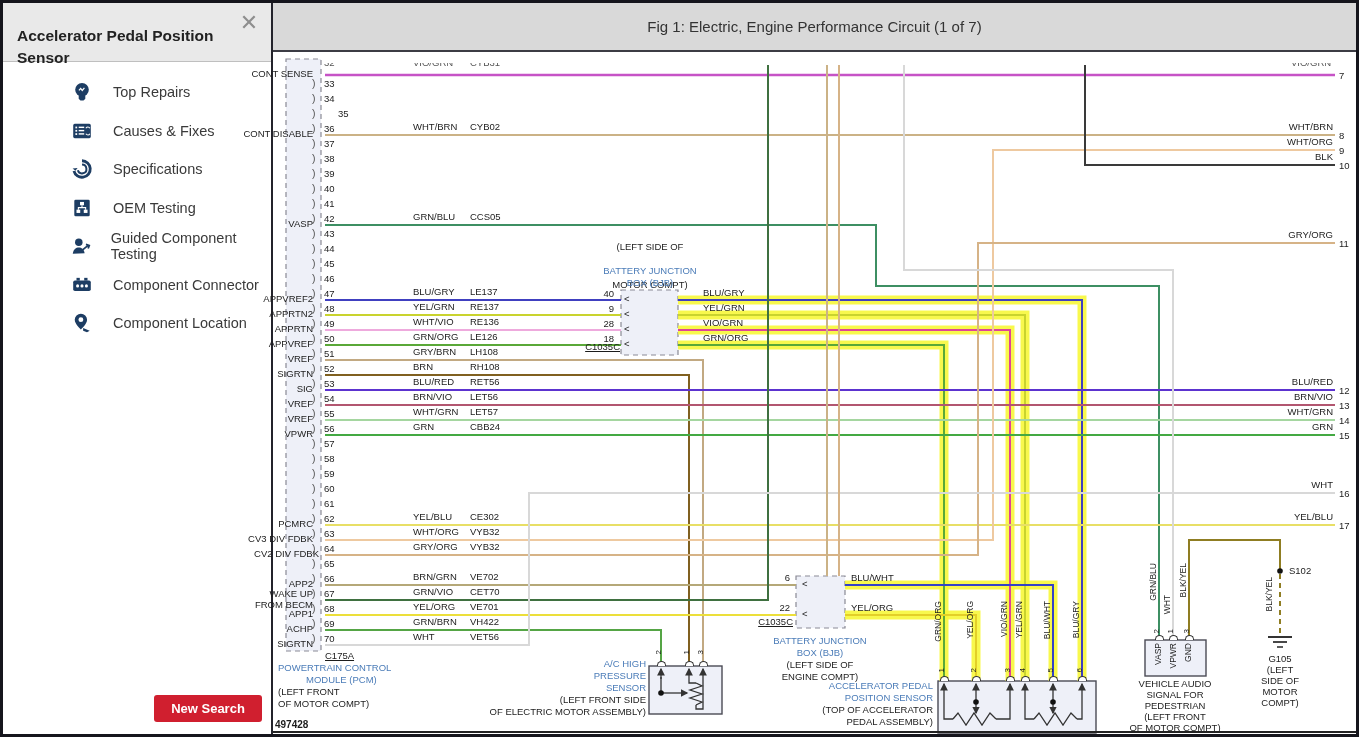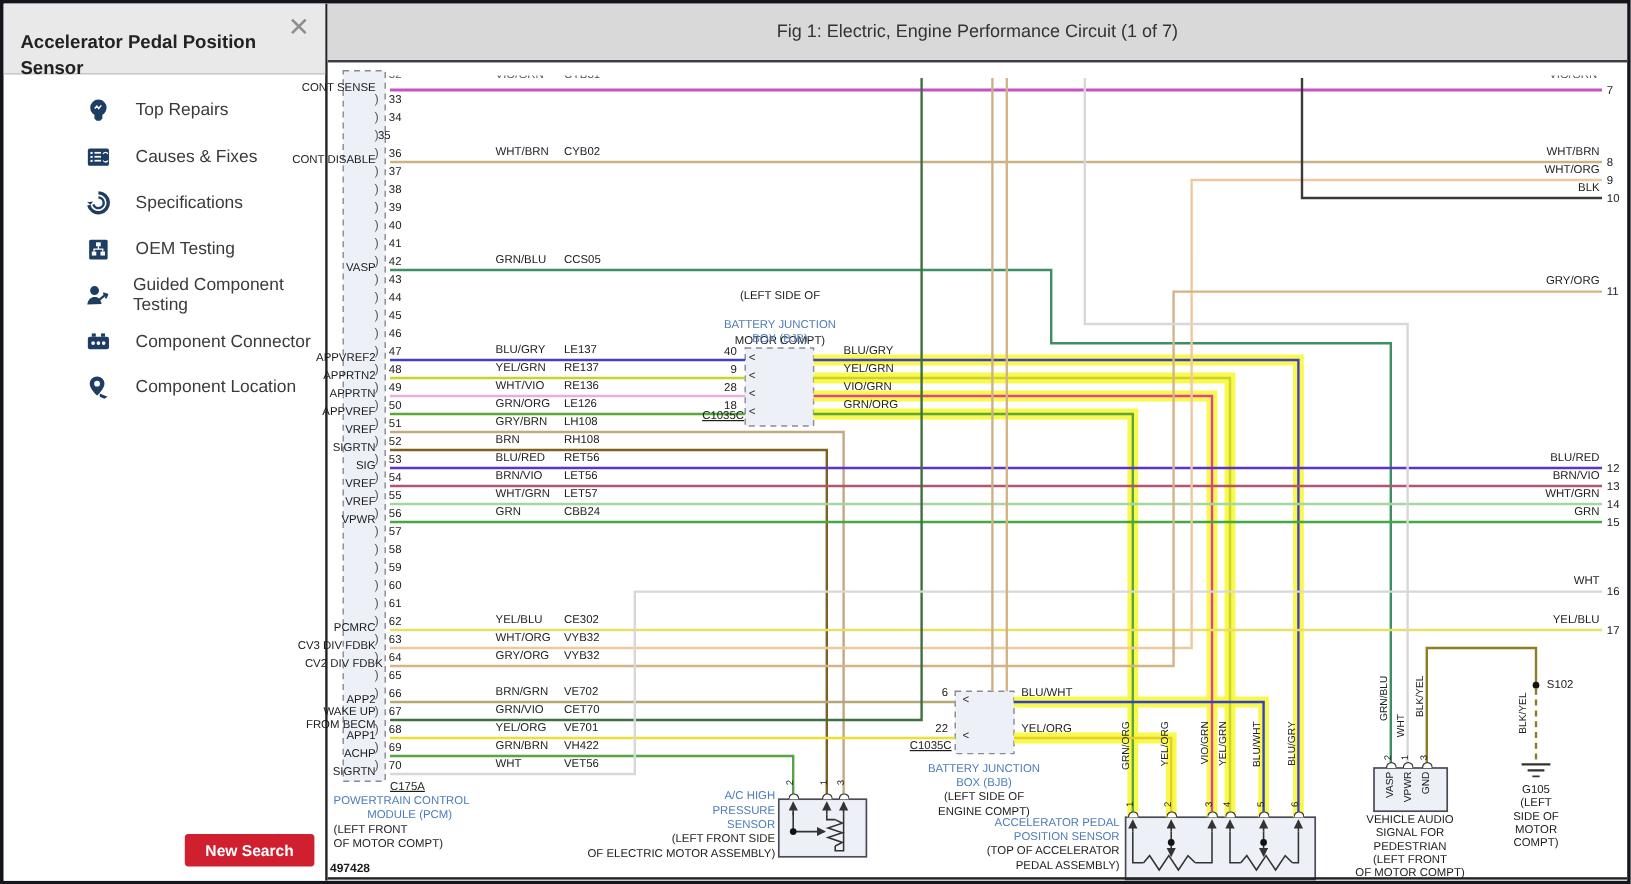--- a/index.html
+++ b/index.html
@@ -217,21 +217,21 @@
       <circle cx="658" cy="690" r="2.8" fill="#111"></circle>
       <circle cx="973" cy="699" r="2.8" fill="#111"></circle>
       <circle cx="1050" cy="699" r="2.8" fill="#111"></circle>
       <circle cx="1277" cy="568" r="2.8" fill="#111"></circle>
     </svg>
   <div id="diagram-labels">
       <div class="lb" style="left: 321px; top: 76px;">33</div>
       <div class="lb pinbump" style="left: 309px; top: 74px;">)</div>
       <div class="lb" style="left: 321px; top: 91px;">34</div>
       <div class="lb pinbump" style="left: 309px; top: 89px;">)</div>
-      <div class="lb" style="left: 312px; top: 106px;">35</div>
+      <div class="lb" style="left: 335px; top: 106px;">35</div>
       <div class="lb pinbump" style="left: 309px; top: 104px;">)</div>
       <div class="lb" style="left: 321px; top: 121px;">36</div>
       <div class="lb pinbump" style="left: 309px; top: 119px;">)</div>
       <div class="lb" style="left: 321px; top: 136px;">37</div>
       <div class="lb pinbump" style="left: 309px; top: 134px;">)</div>
       <div class="lb" style="left: 321px; top: 151px;">38</div>
       <div class="lb pinbump" style="left: 309px; top: 149px;">)</div>
       <div class="lb" style="left: 321px; top: 166px;">39</div>
       <div class="lb pinbump" style="left: 309px; top: 164px;">)</div>
       <div class="lb" style="left: 321px; top: 181px;">40</div>

